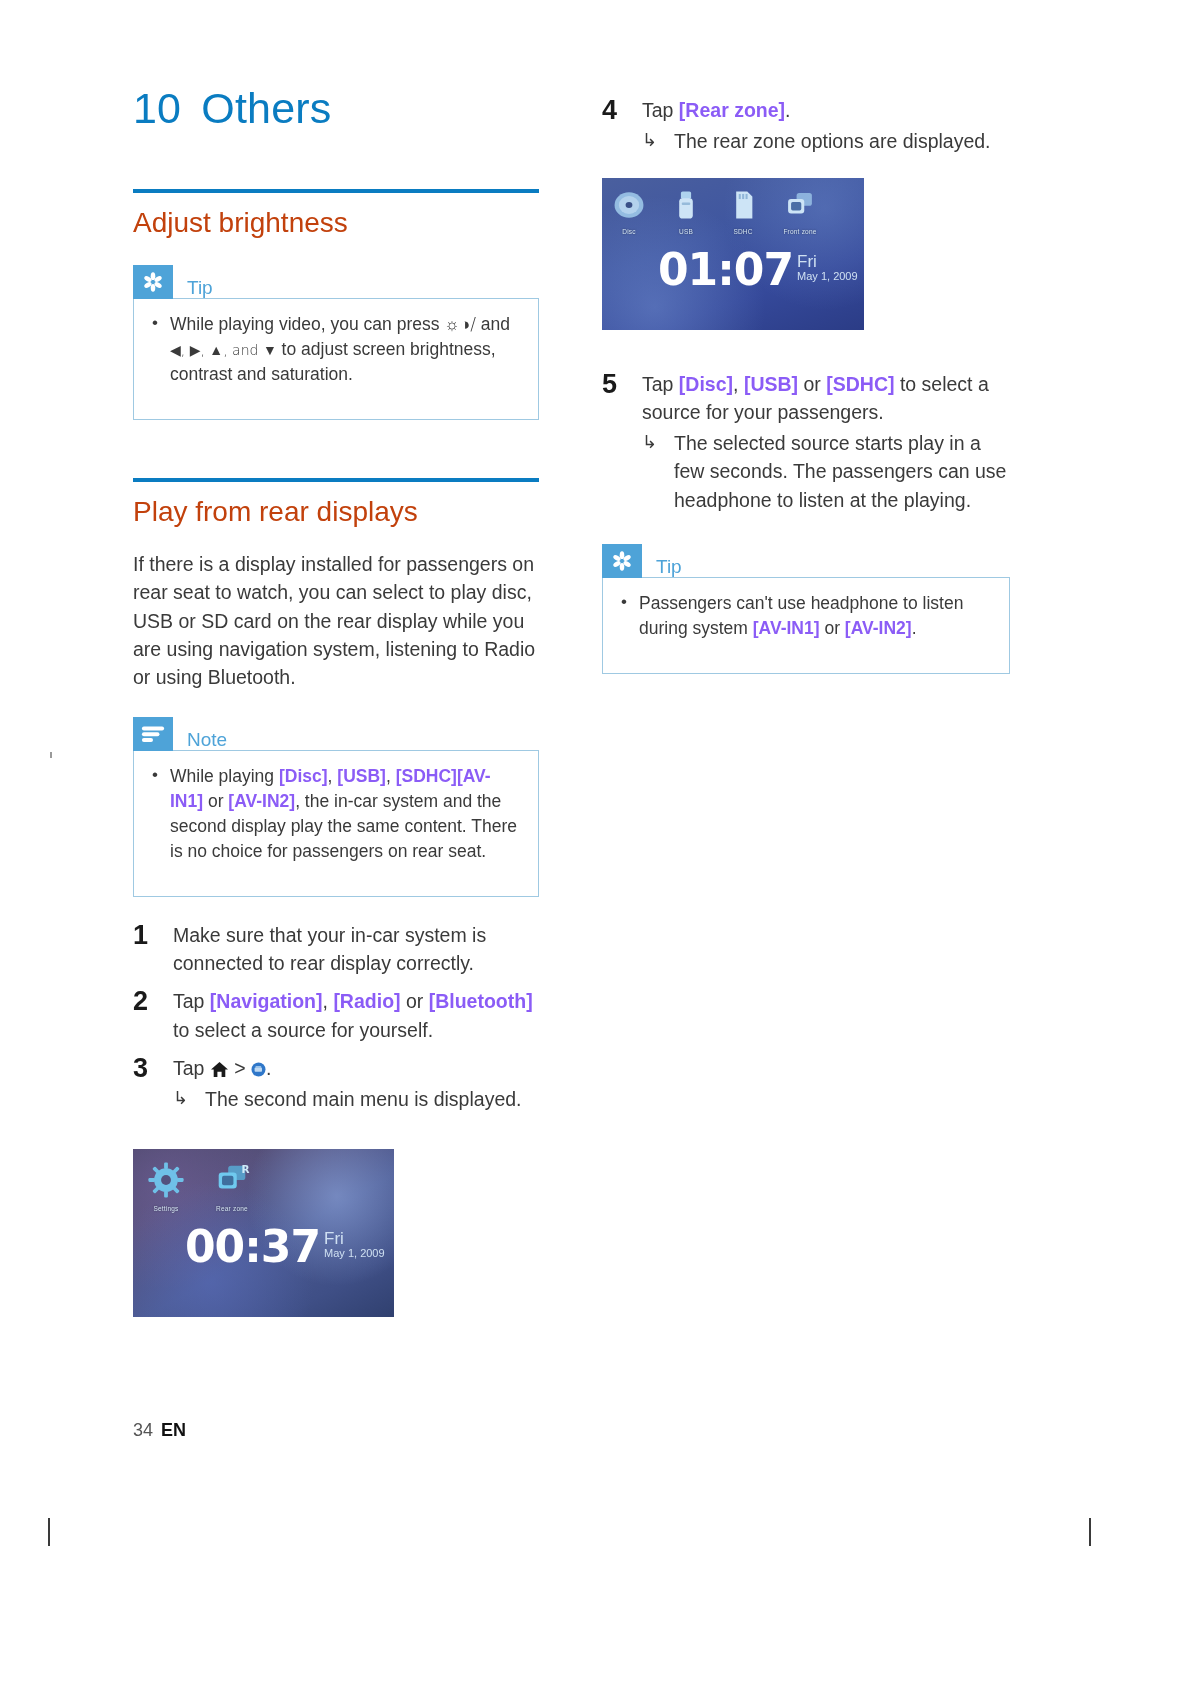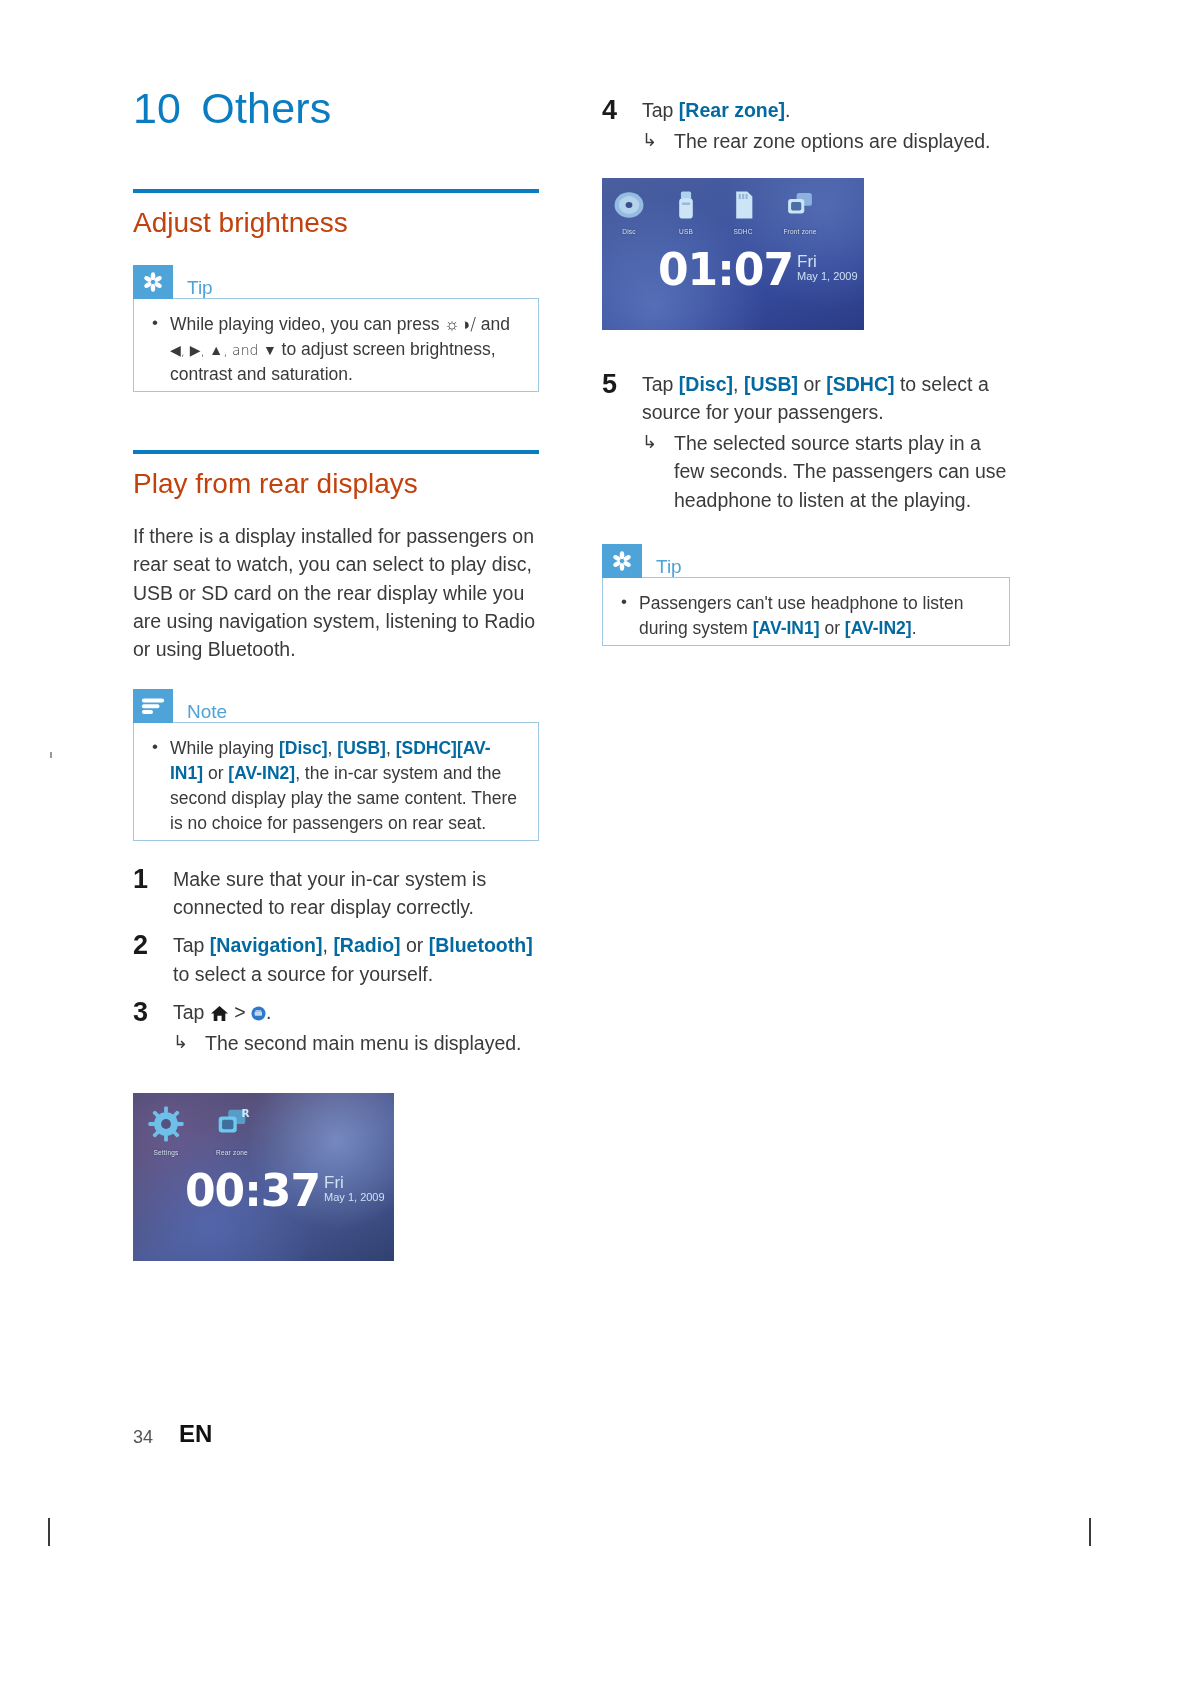--- a/index.html
+++ b/index.html
@@ -95,21 +95,21 @@
   }
   .callout .cal-title {
     font-size: 19px;
     color: #4ea3d8;
     margin-left: 14px;
     font-weight: 400;
   }
   .callout .cal-body {
     border: 1px solid #9fc9e2;
     border-top: 1px solid #9fc9e2;
-    padding: 13px 16px 4px 16px;
+    padding: 13px 16px 32px 16px;
     margin-top: -1px;
   }
   .callout ul {
     margin: 0;
     padding: 0;
     list-style: none;
   }
   .callout li {
     font-size: 17.5px;
     line-height: 1.42;
@@ -162,21 +162,21 @@
     font-size: 18px;
     color: #3a3a3a;
     line-height: 1.45;
   }
   .sub .sub-txt {
     font-size: 19.5px;
     line-height: 1.45;
     font-weight: 300;
     color: #3a3a3a;
   }
-  b, .bold { font-weight: 700; color: #0369a1; }
+  b, .bold { font-weight: 700; color: #8b5cf6; }
 
   .glyph { font-family: "DejaVu Sans", sans-serif; font-size: 17px; }
   .glyph-sm { font-family: "DejaVu Sans", sans-serif; font-size: 14px; }
 
   
   .shot {
     position: relative;
     overflow: hidden;
     background: #2e3a6e;
   }
@@ -246,32 +246,32 @@
     display: block;
     margin-top: 1px;
   }
 
   
   .footer {
     position: absolute;
     left: 133px;
     top: 1420px;
     display: flex;
-    align-items: flex-end;
+    align-items: flex-start;
+    gap: 8px;
   }
   .footer .pg {
     font-size: 18px;
     color: #555;
     font-weight: 300;
   }
   .footer .lang {
-    font-size: 24px;
+    font-size: 18px;
     color: #111;
     font-weight: 700;
-    margin-left: 26px;
   }
 
   
   .crop {
     position: absolute;
     background: #3a3a3a;
   }
   .crop-l { left: 48px; top: 1518px; width: 2px; height: 28px; }
   .crop-r { left: 1089px; top: 1518px; width: 2px; height: 28px; }
   .tick-dot { position: absolute; left: 50px; top: 752px; width: 2px; height: 6px; background: #9a9a9a; }

